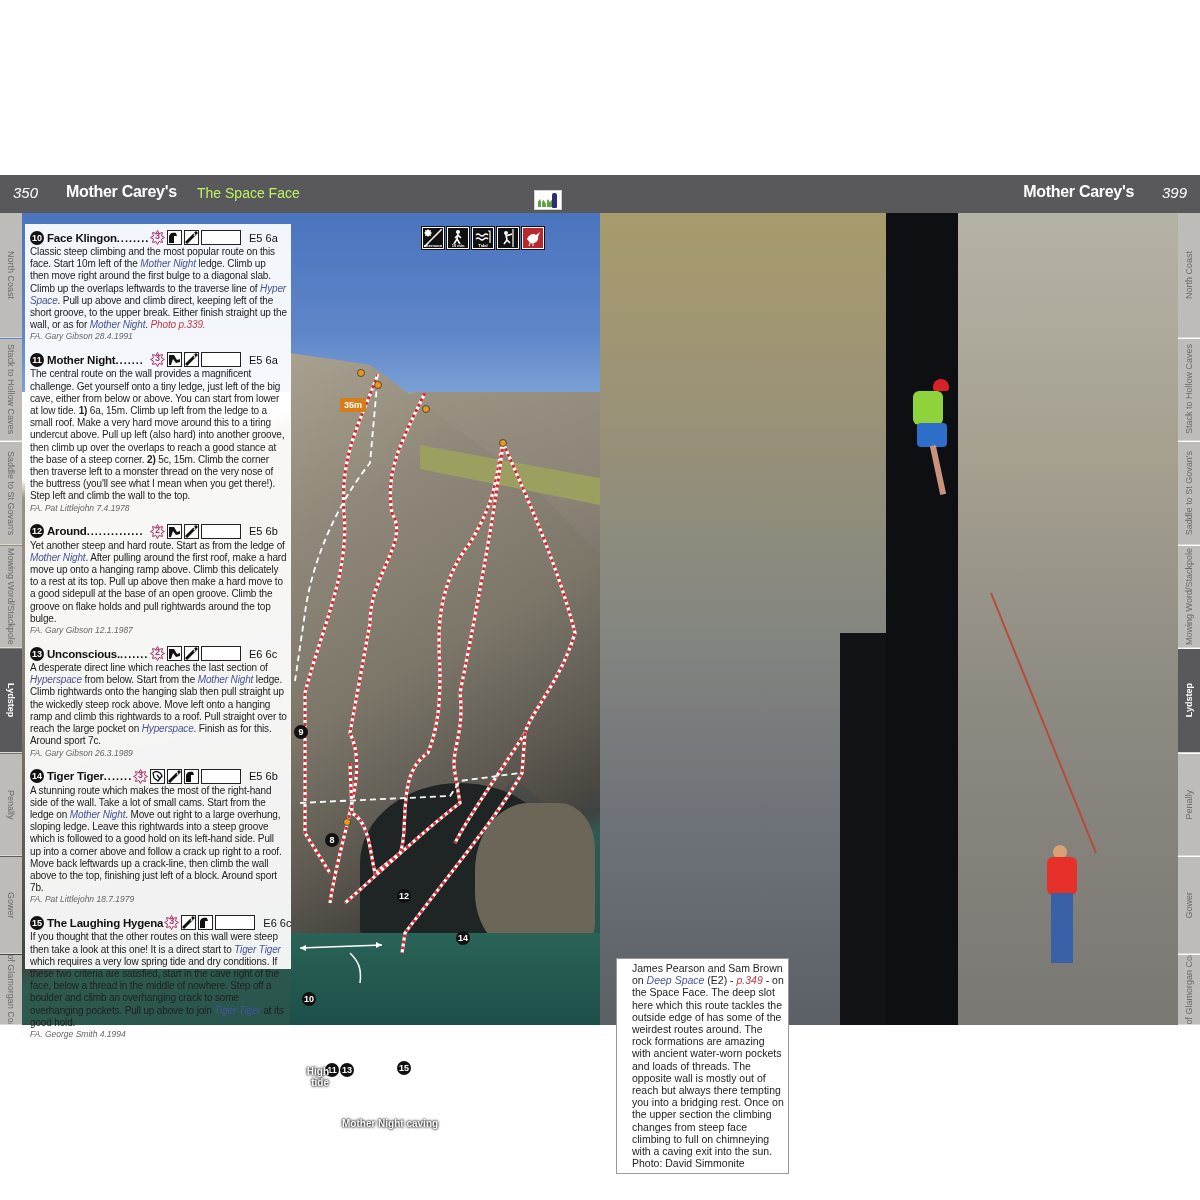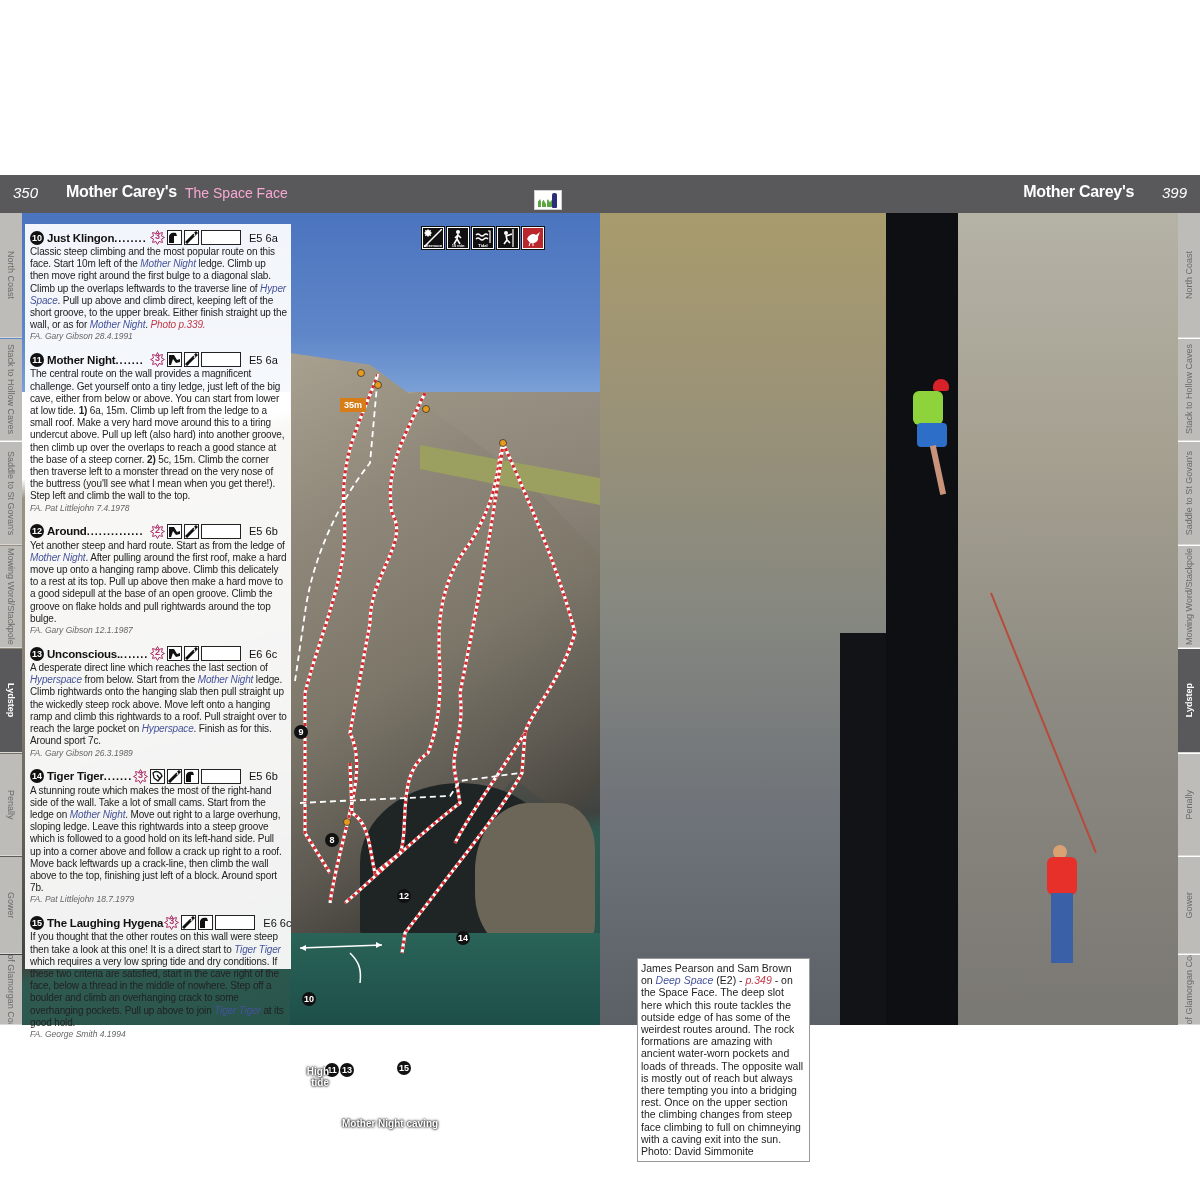--- a/index.html
+++ b/index.html
@@ -9,21 +9,21 @@
   .spread { position: absolute; left: 0; top: 175px; width: 1200px; height: 850px; }
 
   
   .header { position: absolute; left: 0; top: 0; width: 1200px; height: 38px; background: #59595b; }
   .header .pnum { position: absolute; top: 9px; font-family: "Liberation Sans", sans-serif; font-style: italic; font-size: 15px; color: #ffffff; }
   .header .pnum.left { left: 13px; }
   .header .pnum.right { right: 13px; }
   .header .crag { position: absolute; top: 8px; font-weight: bold; font-size: 16px; color: #ffffff; letter-spacing: -0.3px; }
   .header .crag.left { left: 66px; }
   .header .crag.right { right: 66px; }
-  .header .sector { position: absolute; left: 185px; top: 10px; font-size: 14px; color: #f9a8d4; }
+  .header .sector { position: absolute; left: 197px; top: 10px; font-size: 14px; color: #bef264; }
   .header .bar-icon { position: absolute; left: 534px; top: 15px; width: 28px; height: 20px; background: #ffffff; border: 1px solid #d0d0d0; }
   .bar-icon .grass { position: absolute; left: 3px; bottom: 2px; width: 14px; height: 8px; background: linear-gradient(90deg,#5da540 0 20%,transparent 20% 30%,#5da540 30% 55%,transparent 55% 62%,#5da540 62%); clip-path: polygon(0 100%,0 30%,15% 0,25% 50%,40% 10%,55% 60%,70% 0,85% 40%,100% 10%,100% 100%); }
   .bar-icon .person { position: absolute; right: 4px; top: 2px; width: 5px; height: 15px; background: #2b2f7a; border-radius: 2px 2px 1px 1px; }
 
   
   .photo-left { position: absolute; left: 0; top: 38px; width: 600px; height: 812px; overflow: hidden;
     background:
       linear-gradient(180deg, #4b74bf 0%, #5f86c8 15%, #7aa0d6 22%, transparent 22%),
       linear-gradient(165deg, transparent 28%, #9a9283 30%, #8b8376 45%, #6e6a60 60%, #3f4340 78%, #2f5a50 80%, #225048 100%);
   }
@@ -90,21 +90,21 @@
   .cs svg { width: 18px; height: 18px; }
   .cs small { position: absolute; bottom: 0px; left: 0; width: 100%; text-align: center; font-size: 4px; color: #fff; font-weight: bold; }
 
   
   .topo { position: absolute; left: 0; top: 38px; width: 484px; height: 812px; pointer-events: none; text-align: right; }
   .topo svg { position: absolute; left: 0; top: 0; width: 600px; height: 812px; }
   .height-badge { position: absolute; left: 340px; top: 185px; background: #d67d17; color: #fff; font-size: 9px; font-weight: bold; padding: 1px 3px; border: 1px solid #fff0; }
   .label-white { position: absolute; color: #fff; font-weight: bold; font-size: 10px; text-shadow: 0 0 2px #000, 0 0 3px #000; line-height: 11px; }
 
   
-  .caption { position: absolute; left: 637px; top: 783px; width: 173px; background: #ffffff; border: 1px solid #999; padding: 3px 4px 4px 3px; font-size: 10.5px; line-height: 12.2px; color: #222; }
+  .caption { position: absolute; left: 616px; top: 783px; width: 173px; background: #ffffff; border: 1px solid #999; padding: 3px 4px 4px 15px; font-size: 10.5px; line-height: 12.2px; color: #222; }
   .caption i.xref { color: #45539a; }
   .caption i.pref { color: #c23a48; }
 </style>
 </head>
 <body>
 
 <div class="spread">
 
   <div class="photo-left">
     <div class="cliff"></div>
@@ -292,21 +292,21 @@
         <span class="person"></span>
       </span>
     <span class="crag right">Mother Carey's</span>
     <span class="pnum right">399</span>
   </div>
 
   <div class="textcol" id="routes">
   <div class="route">
     <div class="rhead">
       <span class="rnum">10</span>
-      <span class="rname">Just Klingon</span>
+      <span class="rname">Face Klingon</span>
       <span class="dots">........</span>
       <span class="stars"><svg viewBox="0 0 15 15">
               <path d="M7.5,0.5 L9,3.5 L12.5,2.5 L11.5,6 L14.5,7.5 L11.5,9 L12.5,12.5 L9,11.5 L7.5,14.5 L6,11.5 L2.5,12.5 L3.5,9 L0.5,7.5 L3.5,6 L2.5,2.5 L6,3.5 Z" fill="none" stroke="#b1336d" stroke-width="1"></path>
             </svg><b>3</b></span>
       <span class="sym">
             <svg viewBox="0 0 13 13">
               <path d="M1,12 L1,6 C1,2 5,1 8,2 L9,5 L6,5 L6,12 Z" fill="#111"></path>
             </svg>
           </span>
           <span class="sym">

